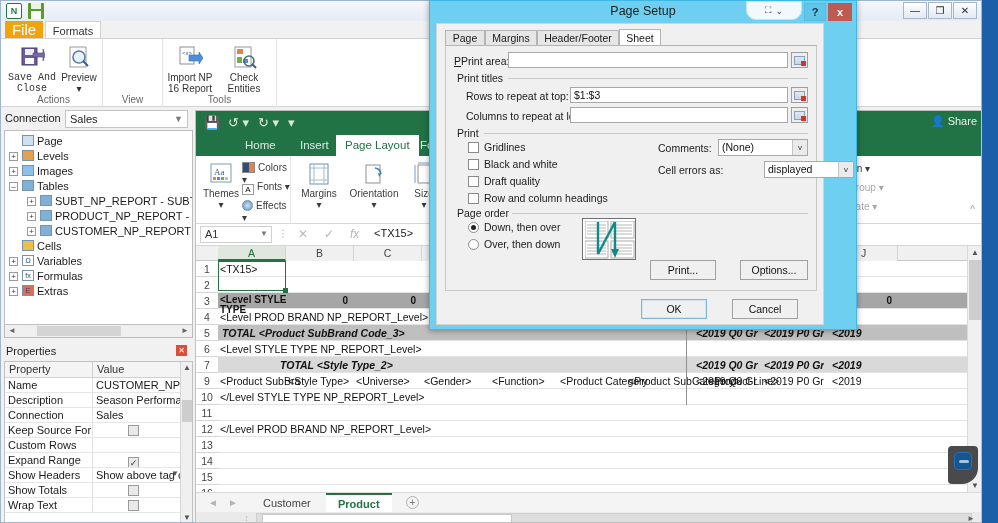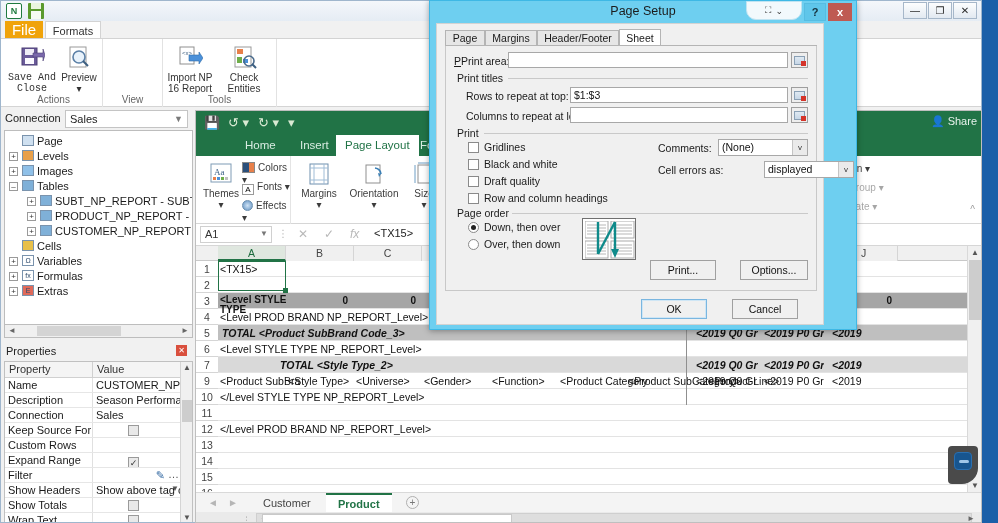--- a/index.html
+++ b/index.html
@@ -459,27 +459,20 @@
           <div class="k">Keep Source Formats</div>
           <div class="v"><span class="chk-box"></span></div>
         </div>
         <div class="pg-row">
           <div class="k">Custom Rows</div>
           <div class="v"></div>
         </div>
         <div class="pg-row">
           <div class="k">Expand Range</div>
           <div class="v"><span class="chk-box">✓</span></div>
-        </div>
-        <div class="pg-row">
-          <div class="k">Filter</div>
-          <div class="v">
-            <span style="position: absolute; right: 16px; top: 1px; color: rgb(58, 110, 165);">✎</span>
-            <span style="position: absolute; right: 2px; top: 0px; color: rgb(85, 85, 85);">…</span>
-          </div>
         </div>
         <div class="pg-row">
           <div class="k">Show Headers</div>
           <div class="v">Show above tag cel<span style="position: absolute; right: 2px; top: 1px; font-size: 8px; color: rgb(85, 85, 85);">▼</span></div>
         </div>
         <div class="pg-row">
           <div class="k">Show Totals</div>
           <div class="v"><span class="chk-box"></span></div>
         </div>
         <div class="pg-row">

